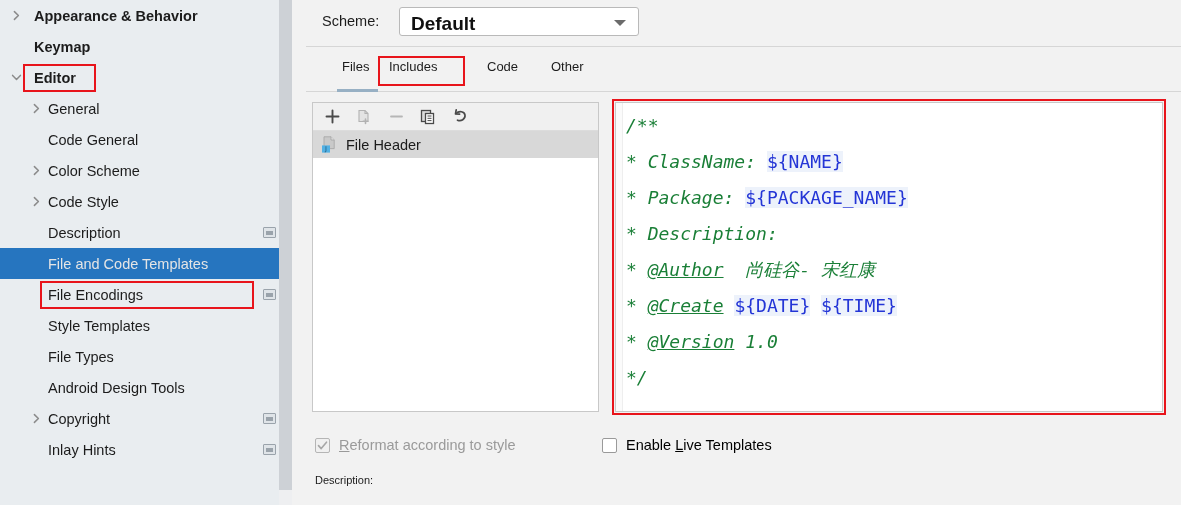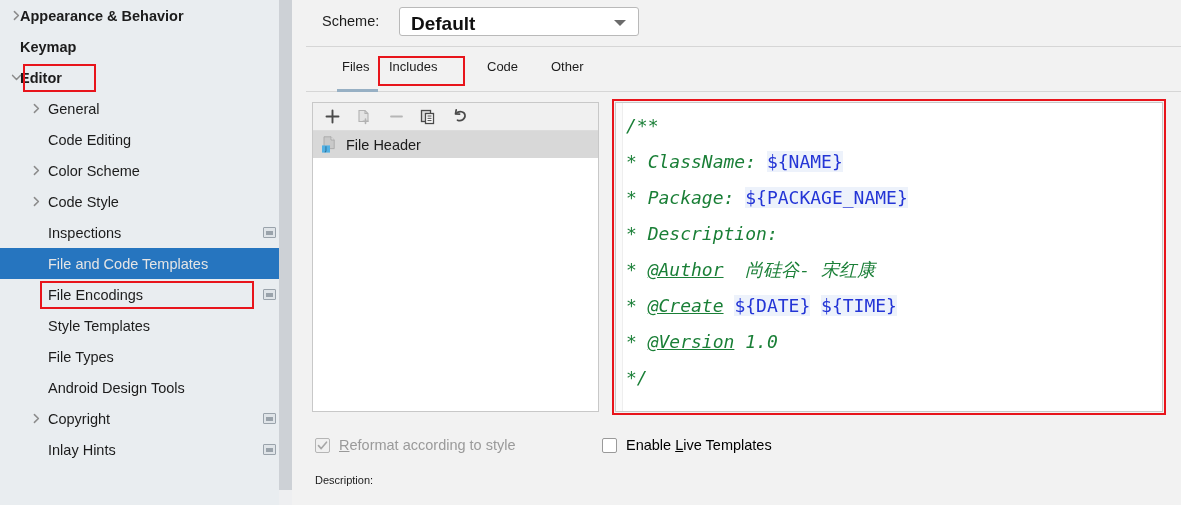--- a/index.html
+++ b/index.html
@@ -25,21 +25,21 @@
   }
   .tree-row {
     position: relative;
     height: 31px;
     display: flex;
     align-items: center;
     font-size: 14.5px;
     color: #1c1c1c;
     box-sizing: border-box;
   }
-  .tree-row.lvl0 { padding-left: 20px; font-weight: bold; }
+  .tree-row.lvl0 { padding-left: 34px; font-weight: bold; }
   .tree-row.lvl1 { padding-left: 48px; font-weight: normal; }
   .tree-row .chev {
     position: absolute;
     width: 14px; height: 14px;
     color: #8b8b8b;
     display: flex; align-items: center; justify-content: center;
   }
   .tree-row.lvl0 .chev { left: 9px; }
   .tree-row.lvl1 .chev { left: 29px; }
   .chev svg { display: block; }
@@ -277,40 +277,40 @@
         </div>
         <div class="tree-row lvl1">
           <span class="chev">
             <svg width="11" height="11" viewBox="0 0 11 11">
               <path d="M3.4 1.6 L7.4 5.5 L3.4 9.4" fill="none" stroke="currentColor" stroke-width="1.5" stroke-linecap="round" stroke-linejoin="round"></path>
             </svg>
           </span>
           <span>General</span>
         </div>
         <div class="tree-row lvl1">
-          <span>Code Editing</span>
+          <span>Code General</span>
         </div>
         <div class="tree-row lvl1">
           <span class="chev">
             <svg width="11" height="11" viewBox="0 0 11 11">
               <path d="M3.4 1.6 L7.4 5.5 L3.4 9.4" fill="none" stroke="currentColor" stroke-width="1.5" stroke-linecap="round" stroke-linejoin="round"></path>
             </svg>
           </span>
           <span>Color Scheme</span>
         </div>
         <div class="tree-row lvl1">
           <span class="chev">
             <svg width="11" height="11" viewBox="0 0 11 11">
               <path d="M3.4 1.6 L7.4 5.5 L3.4 9.4" fill="none" stroke="currentColor" stroke-width="1.5" stroke-linecap="round" stroke-linejoin="round"></path>
             </svg>
           </span>
           <span>Code Style</span>
         </div>
         <div class="tree-row lvl1">
-          <span>Inspections</span>
+          <span>Description</span>
           <span class="badge-icon"></span>
         </div>
         <div class="tree-row lvl1 selected">
           <span>File and Code Templates</span>
         </div>
         <div class="tree-row lvl1">
           <span>File Encodings</span>
           <span class="badge-icon"></span>
         </div>
         <div class="tree-row lvl1">

